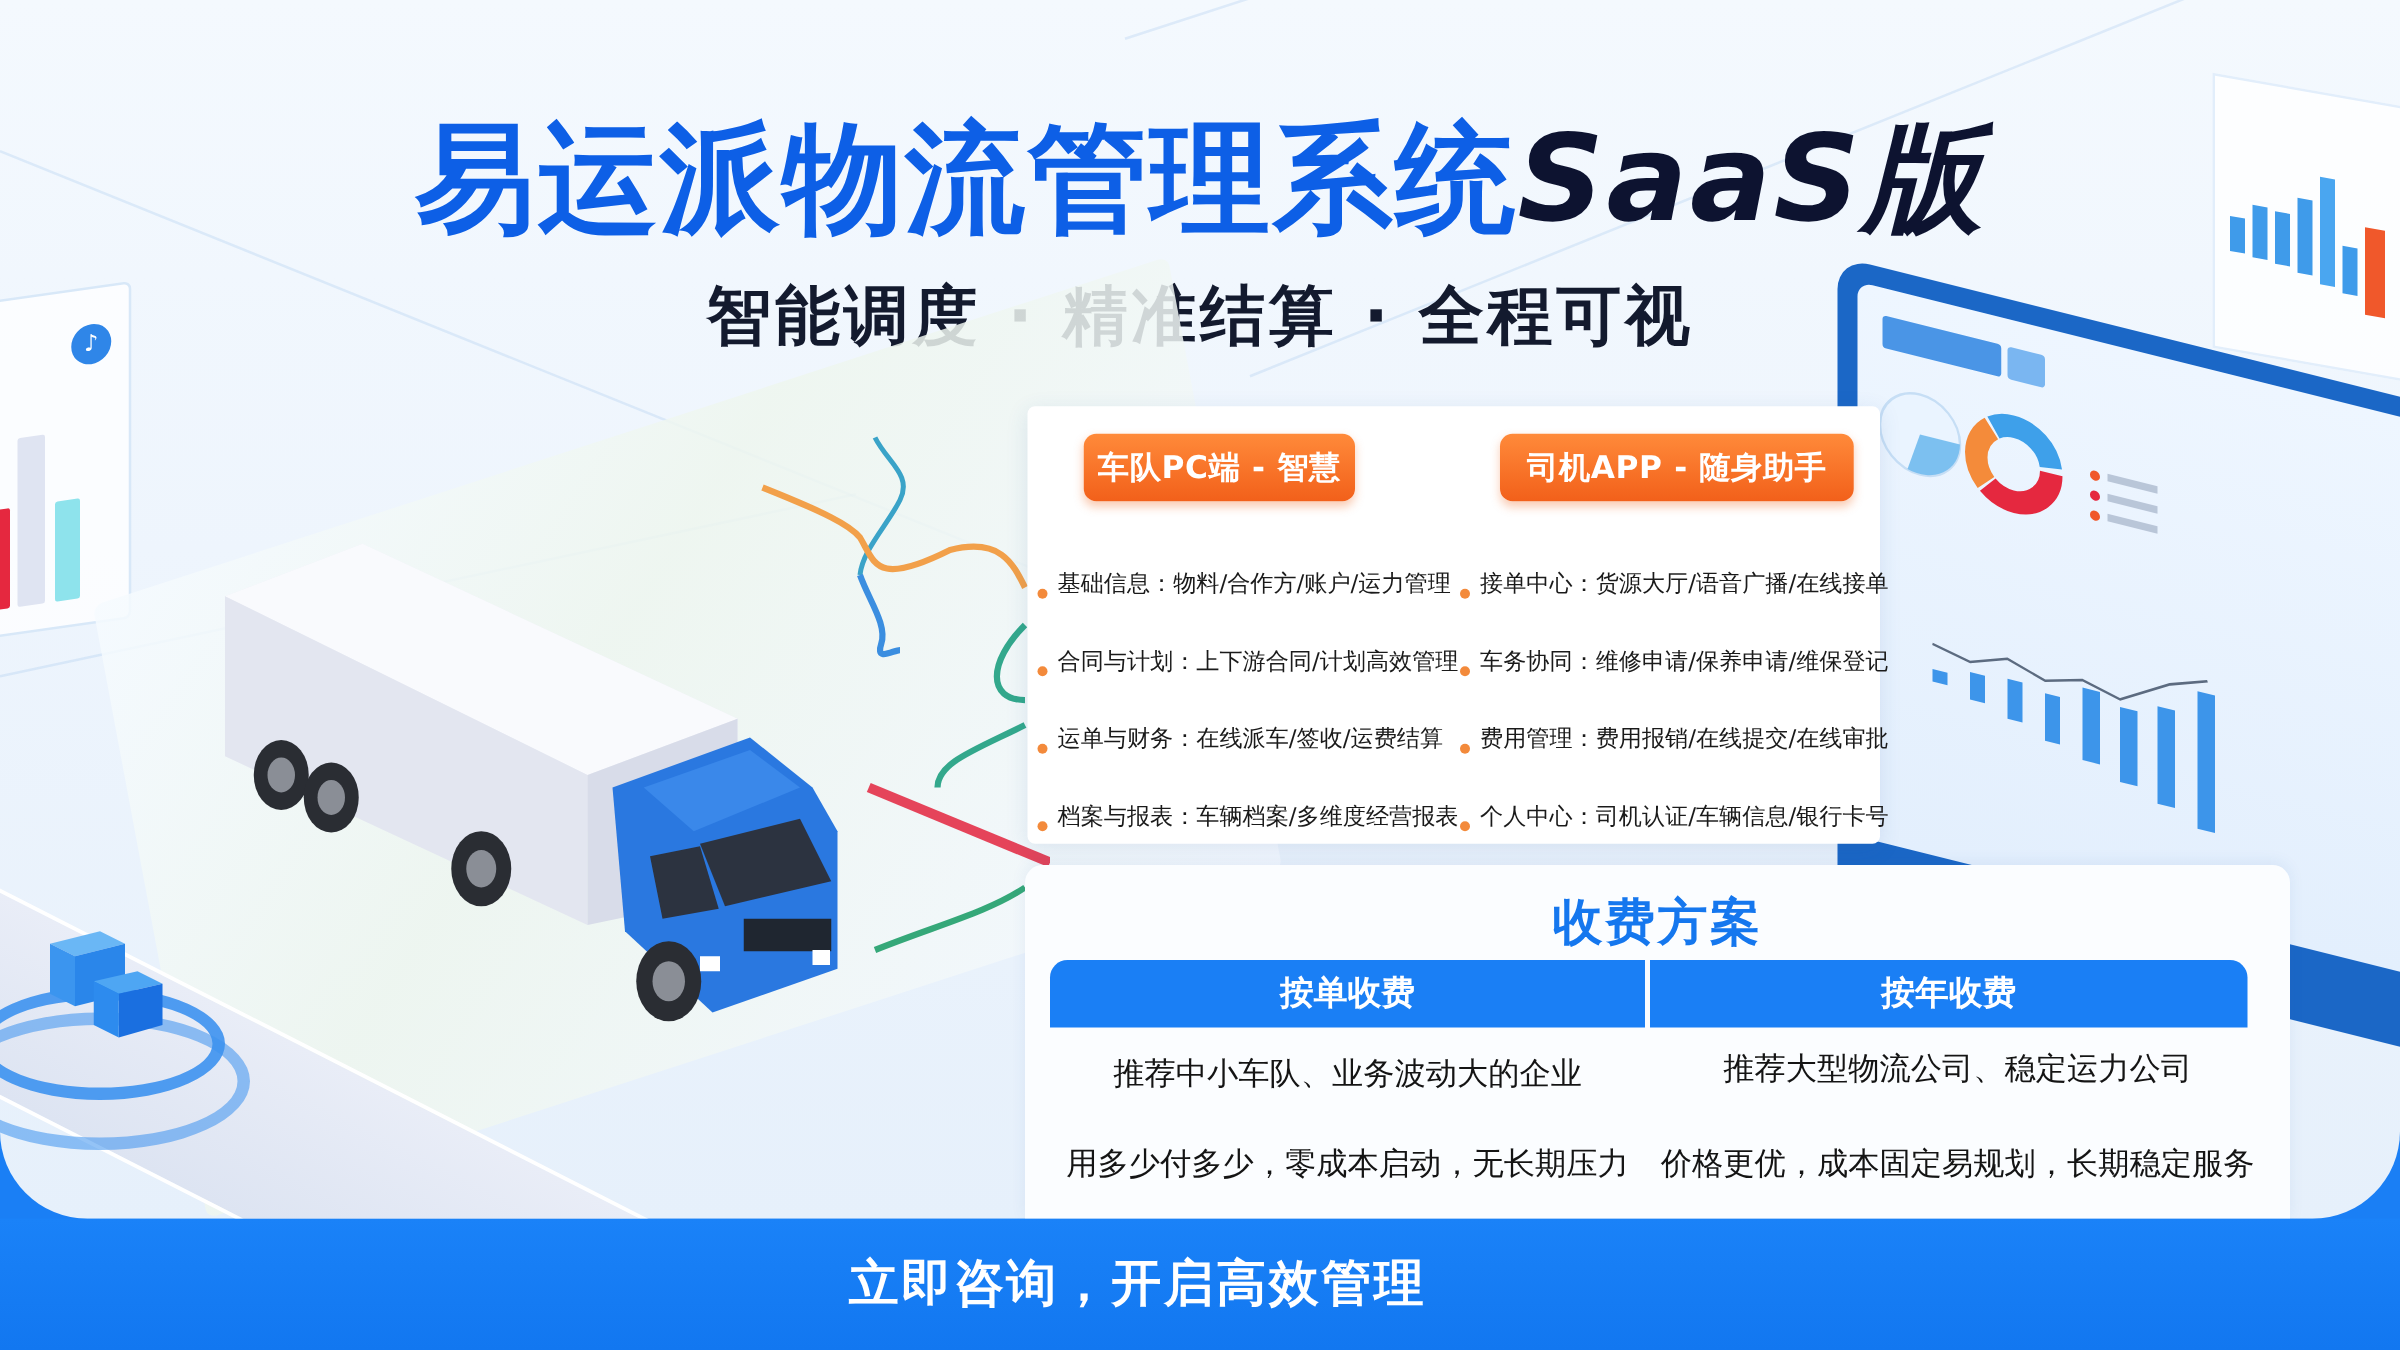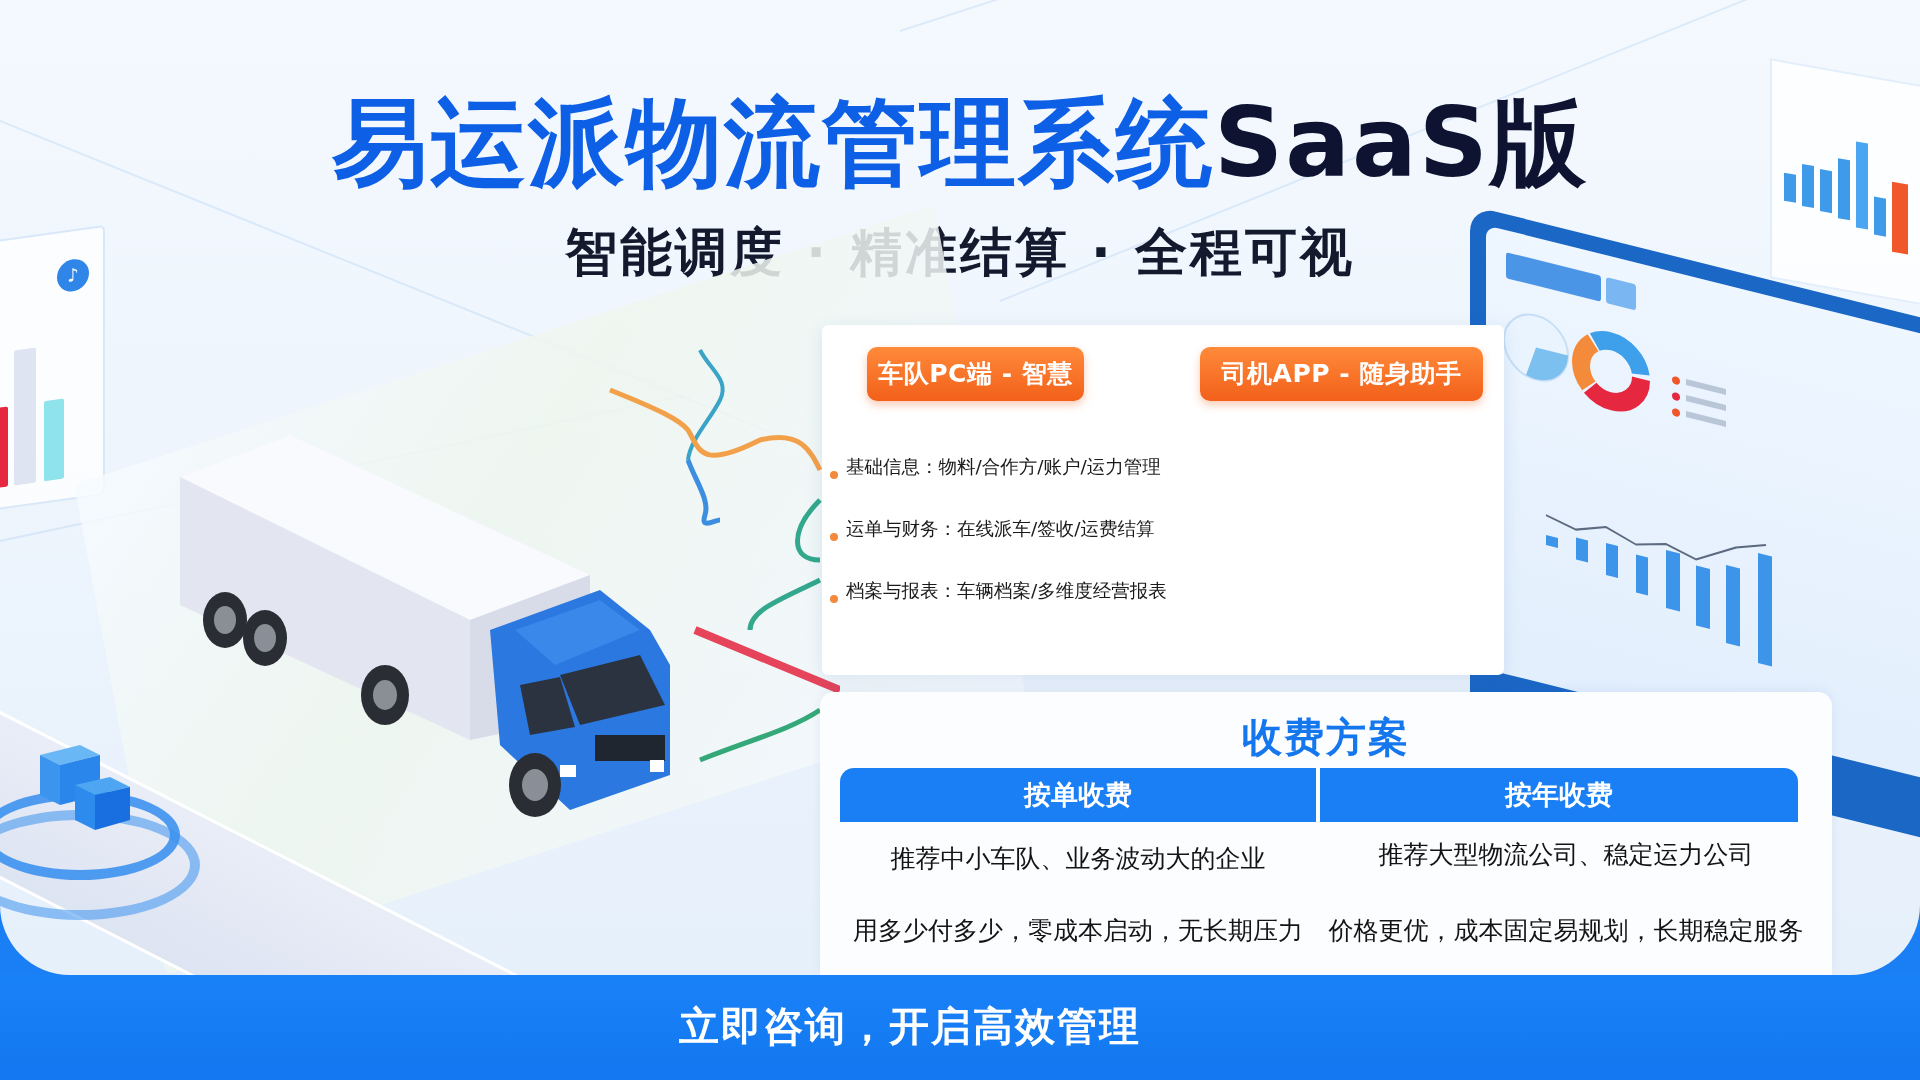--- a/index.html
+++ b/index.html
@@ -17,21 +17,21 @@
     }
     
     .grid-line { position: absolute; background: rgba(150,190,235,0.25); height: 2px; transform-origin: left center; }
 
     
     .title {
       position: absolute; left: 0; width: 1920px; top: 95px; text-align: center;
       font-size: 96px; font-weight: 900; letter-spacing: 2px; line-height: 1;
     }
     .title .cn { color: #0d5fe6; }
-    .title .en { color: #0d1330; }
+    .title .en { color: #0d1330; font-style: italic; }
     .subtitle {
       position: absolute; left: 0; width: 1920px; top: 218px; text-align: center;
       font-size: 52px; font-weight: 700; color: #131a2e; letter-spacing: 3px;
     }
 
     
     .left-board {
       position: absolute; left: -40px; top: 235px; width: 145px; height: 270px;
       background: rgba(255,255,255,0.75); border: 2px solid #d8e8f8; border-radius: 6px;
       transform: skewY(-8deg);
@@ -250,25 +250,47 @@
     <div class="pill pc">车队PC端 - 智慧大脑</div>
     <div class="pill app">司机APP - 随身助手</div>
 
     <ul class="feat-col left">
       <li class="feat-item">
           <span class="dot"></span>
           <span>基础信息：物料/合作方/账户/运力管理</span>
         </li>
       <li class="feat-item">
           <span class="dot"></span>
+          <span>合同与计划：上下游合同/计划高效管理</span>
+        </li>
+      <li class="feat-item">
+          <span class="dot"></span>
           <span>运单与财务：在线派车/签收/运费结算</span>
         </li>
       <li class="feat-item">
           <span class="dot"></span>
           <span>档案与报表：车辆档案/多维度经营报表</span>
+        </li>
+    </ul>
+    <ul class="feat-col right">
+      <li class="feat-item">
+          <span class="dot"></span>
+          <span>接单中心：货源大厅/语音广播/在线接单</span>
+        </li>
+      <li class="feat-item">
+          <span class="dot"></span>
+          <span>车务协同：维修申请/保养申请/维保登记</span>
+        </li>
+      <li class="feat-item">
+          <span class="dot"></span>
+          <span>费用管理：费用报销/在线提交/在线审批</span>
+        </li>
+      <li class="feat-item">
+          <span class="dot"></span>
+          <span>个人中心：司机认证/车辆信息/银行卡号</span>
         </li>
     </ul>
   </section>
 
   <section class="pricing">
     <h2 class="pricing-title">收费方案</h2>
     <div class="plan-head a">按单收费</div>
     <div class="plan-head b">按年收费</div>
     <div class="plan-line a row1">推荐中小车队、业务波动大的企业</div>
     <div class="plan-line b row1" style="top:146px;">推荐大型物流公司、稳定运力公司</div>

